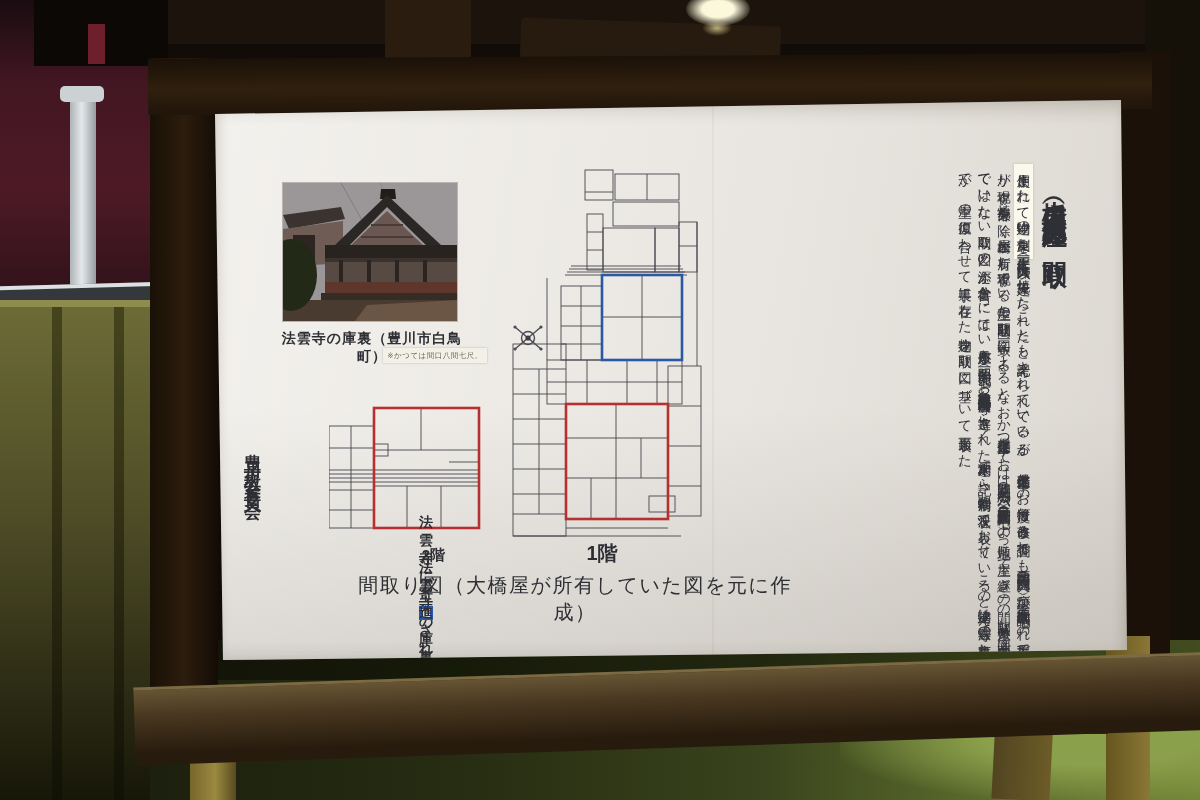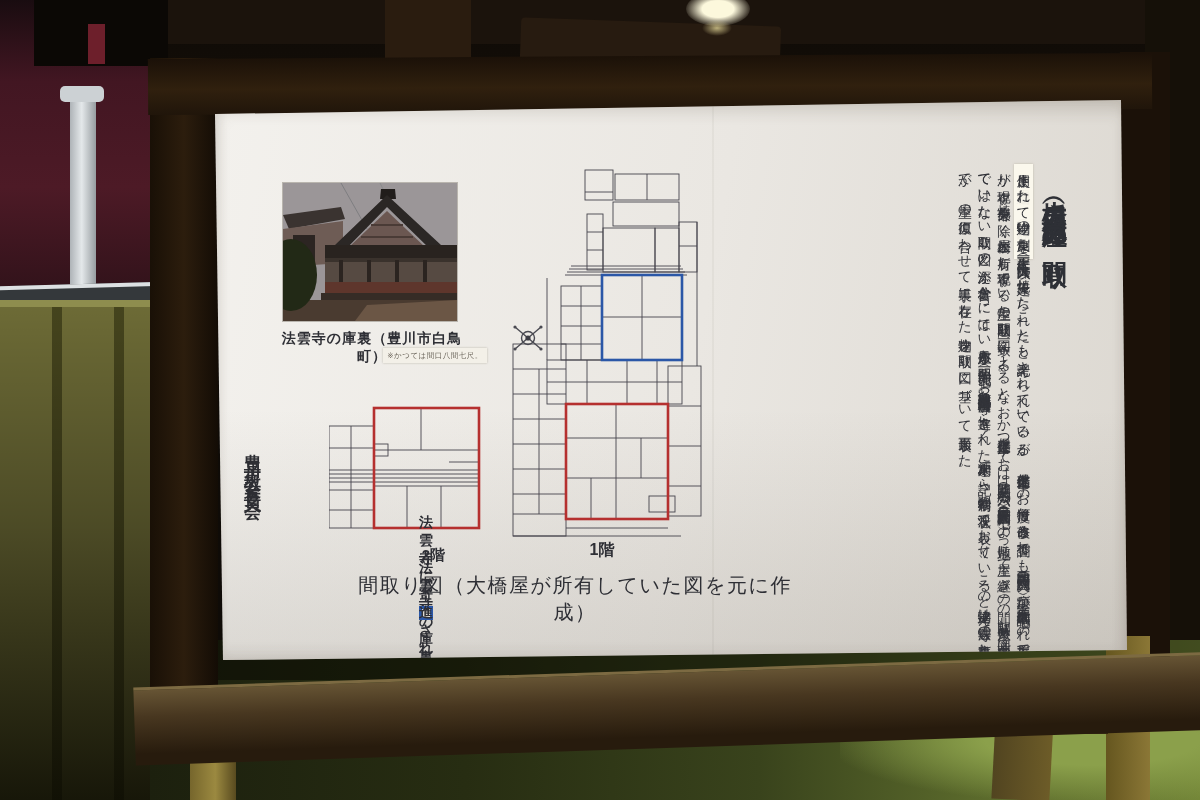--- a/index.html
+++ b/index.html
@@ -77,21 +77,21 @@
   .photo-note{left:168px;top:248px;width:104px;height:15px;background:#f3f0e8;
     box-shadow:0 0 2px rgba(90,80,60,.35);font-size:7.5px;line-height:15px;
     text-align:center;color:#6b655b;letter-spacing:.5px;white-space:nowrap;overflow:hidden;}
 
   .compass{left:283px;top:208px;width:64px;height:64px;}
   .plan1{left:296px;top:66px;width:194px;height:376px;}
   .plan2{left:114px;top:286px;width:156px;height:158px;}
   .floor2-label{left:120px;top:446px;width:110px;text-align:right;
     font-size:15px;font-weight:600;color:#2e2f35;}
   .floor1-label{left:332px;top:440px;width:110px;text-align:center;
-    font-size:16px;font-weight:600;color:#2e2f35;}
+    font-size:20px;font-weight:600;color:#2e2f35;}
   .plan-caption{left:140px;top:472px;width:440px;text-align:center;
     font-size:20px;font-weight:400;letter-spacing:1.5px;color:#2e2f35;}
 
   .legend{left:204px;top:502px;width:320px;}
   .legend-row{position:relative;display:flex;align-items:center;height:22px;margin-bottom:7px;}
   .legend-row *{position:static;}
   .swatch{width:14px;height:14px;border:3px solid #b5302f;margin-right:12px;flex:0 0 auto;}
   .swatch.blue{border-color:#2b57a7;}
   .legend-label{font-size:14px;font-weight:600;letter-spacing:1.5px;color:#2e2f35;}
 

